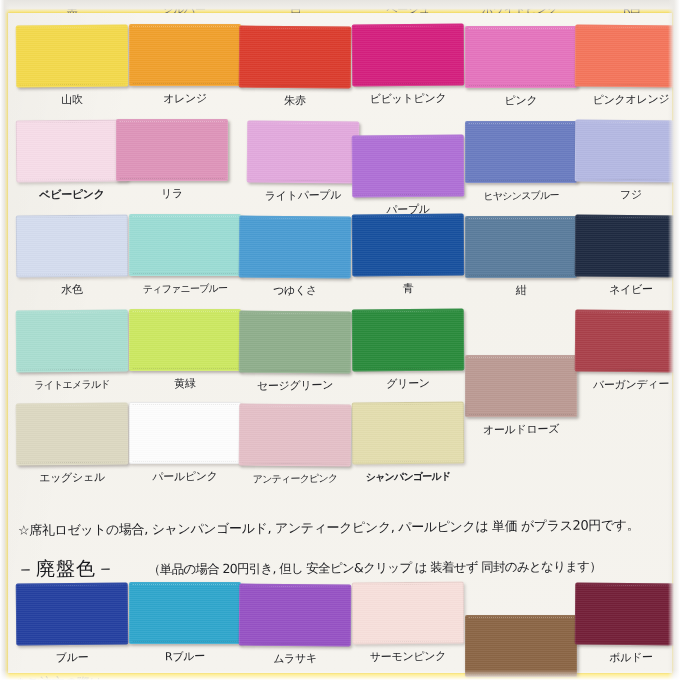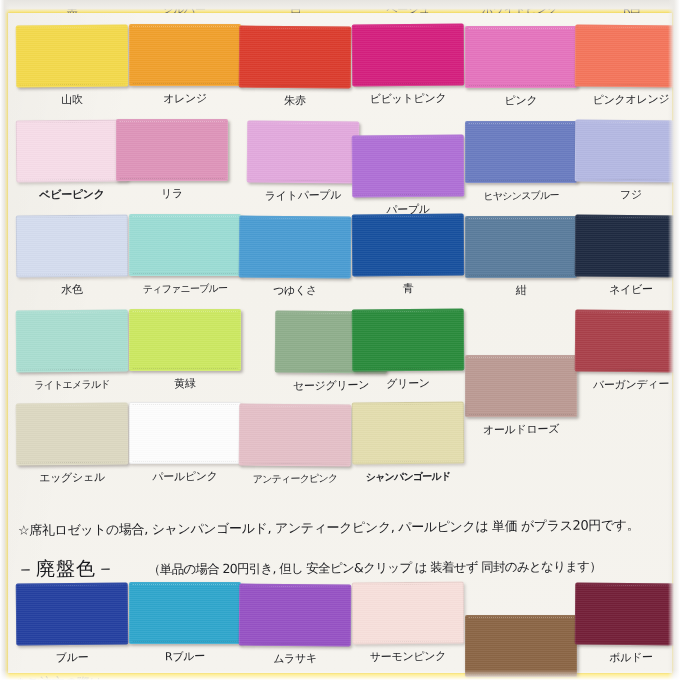--- a/index.html
+++ b/index.html
@@ -254,21 +254,21 @@
       </div>
       <div class="row" style="top: 310px;">
         <div class="cell" style="left: 16px; top: 0px;">
           <div class="swatch" title="ライトエメラルド" style="background: rgb(169, 221, 208); transform: rotate(-0.5deg);"></div>
           <div class="label tight">ライトエメラルド</div>
         </div>
         <div class="cell" style="left: 129px; top: -1px;">
           <div class="swatch" title="黄緑" style="background: rgb(204, 232, 97); transform: rotate(0deg);"></div>
           <div class="label">黄緑</div>
         </div>
-        <div class="cell" style="left: 239px; top: 1px; margin-left: 36px;">
+        <div class="cell" style="left: 239px; top: 1px;">
           <div class="swatch" title="セージグリーン" style="background: rgb(143, 174, 140); transform: rotate(0.5deg);"></div>
           <div class="label">セージグリーン</div>
         </div>
         <div class="cell" style="left: 352px; top: -1px;">
           <div class="swatch" title="グリーン" style="background: rgb(42, 139, 60); transform: rotate(-0.5deg);"></div>
           <div class="label">グリーン</div>
         </div>
         <div class="cell" style="left: 465px; top: 1px; margin-top: 44px;">
           <div class="swatch" title="オールドローズ" style="background: rgb(187, 154, 147); transform: rotate(0deg);"></div>
           <div class="label">オールドローズ</div>

